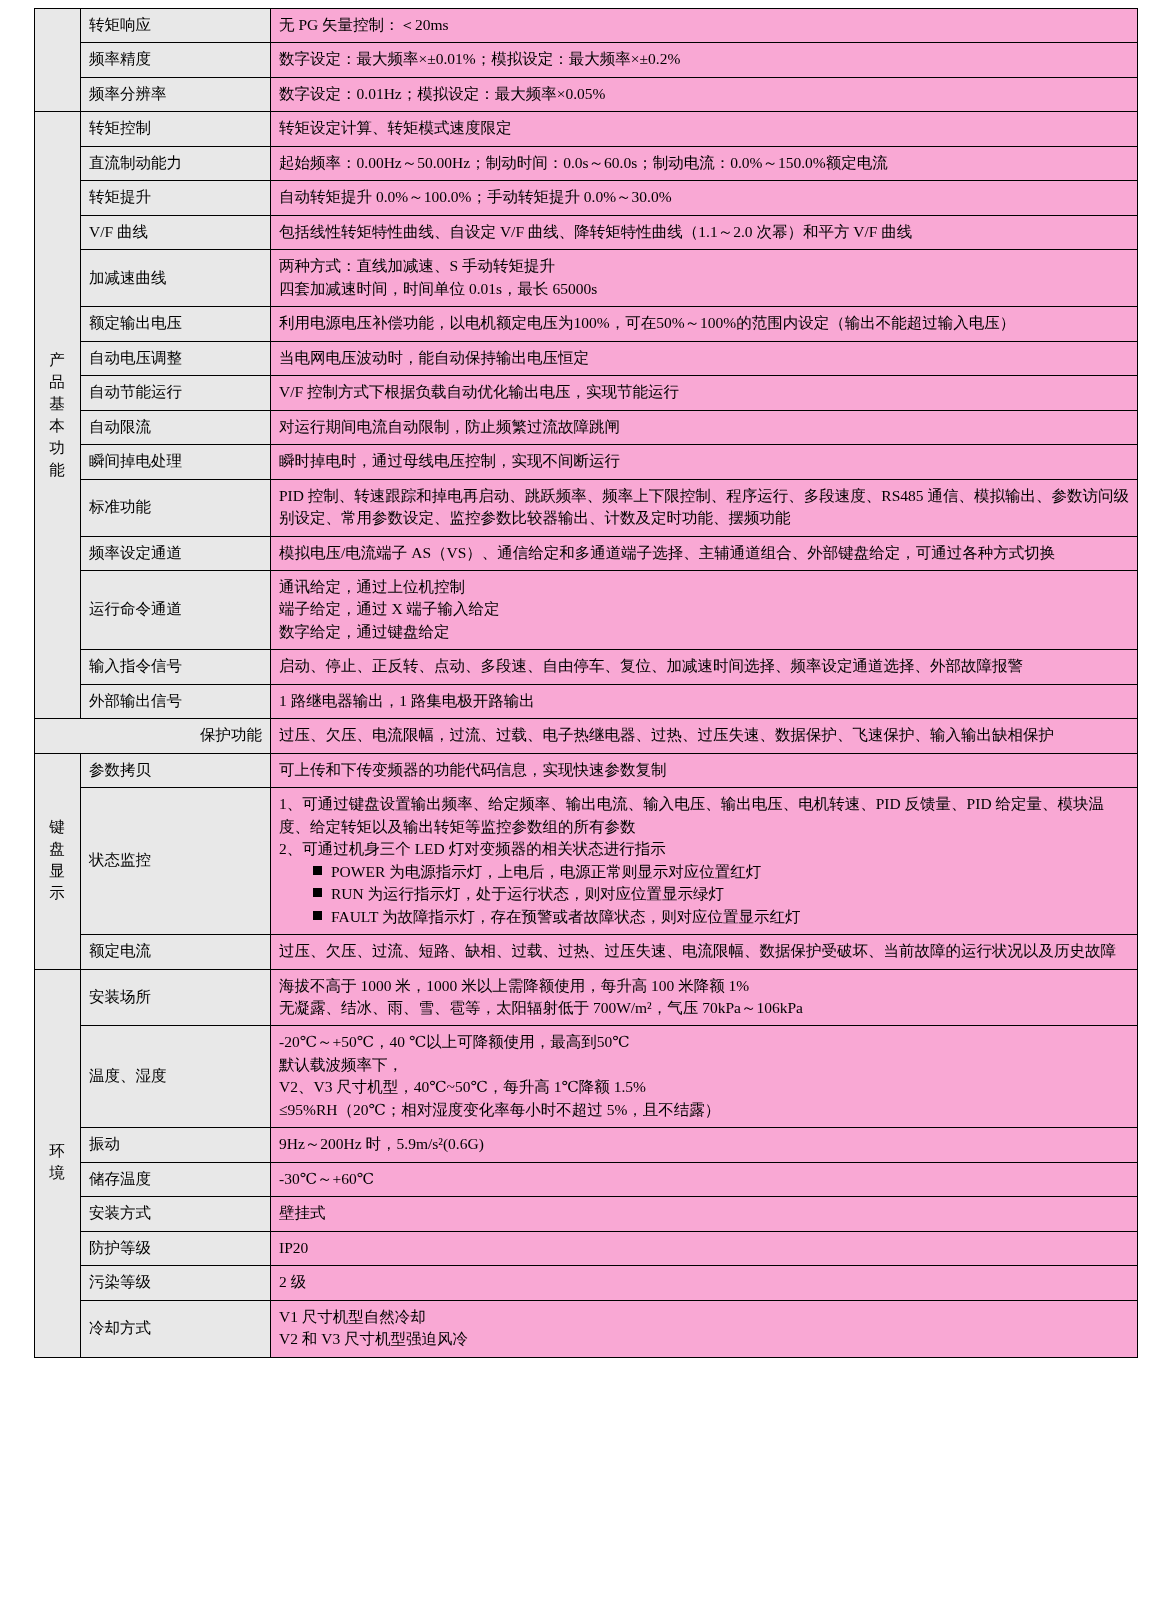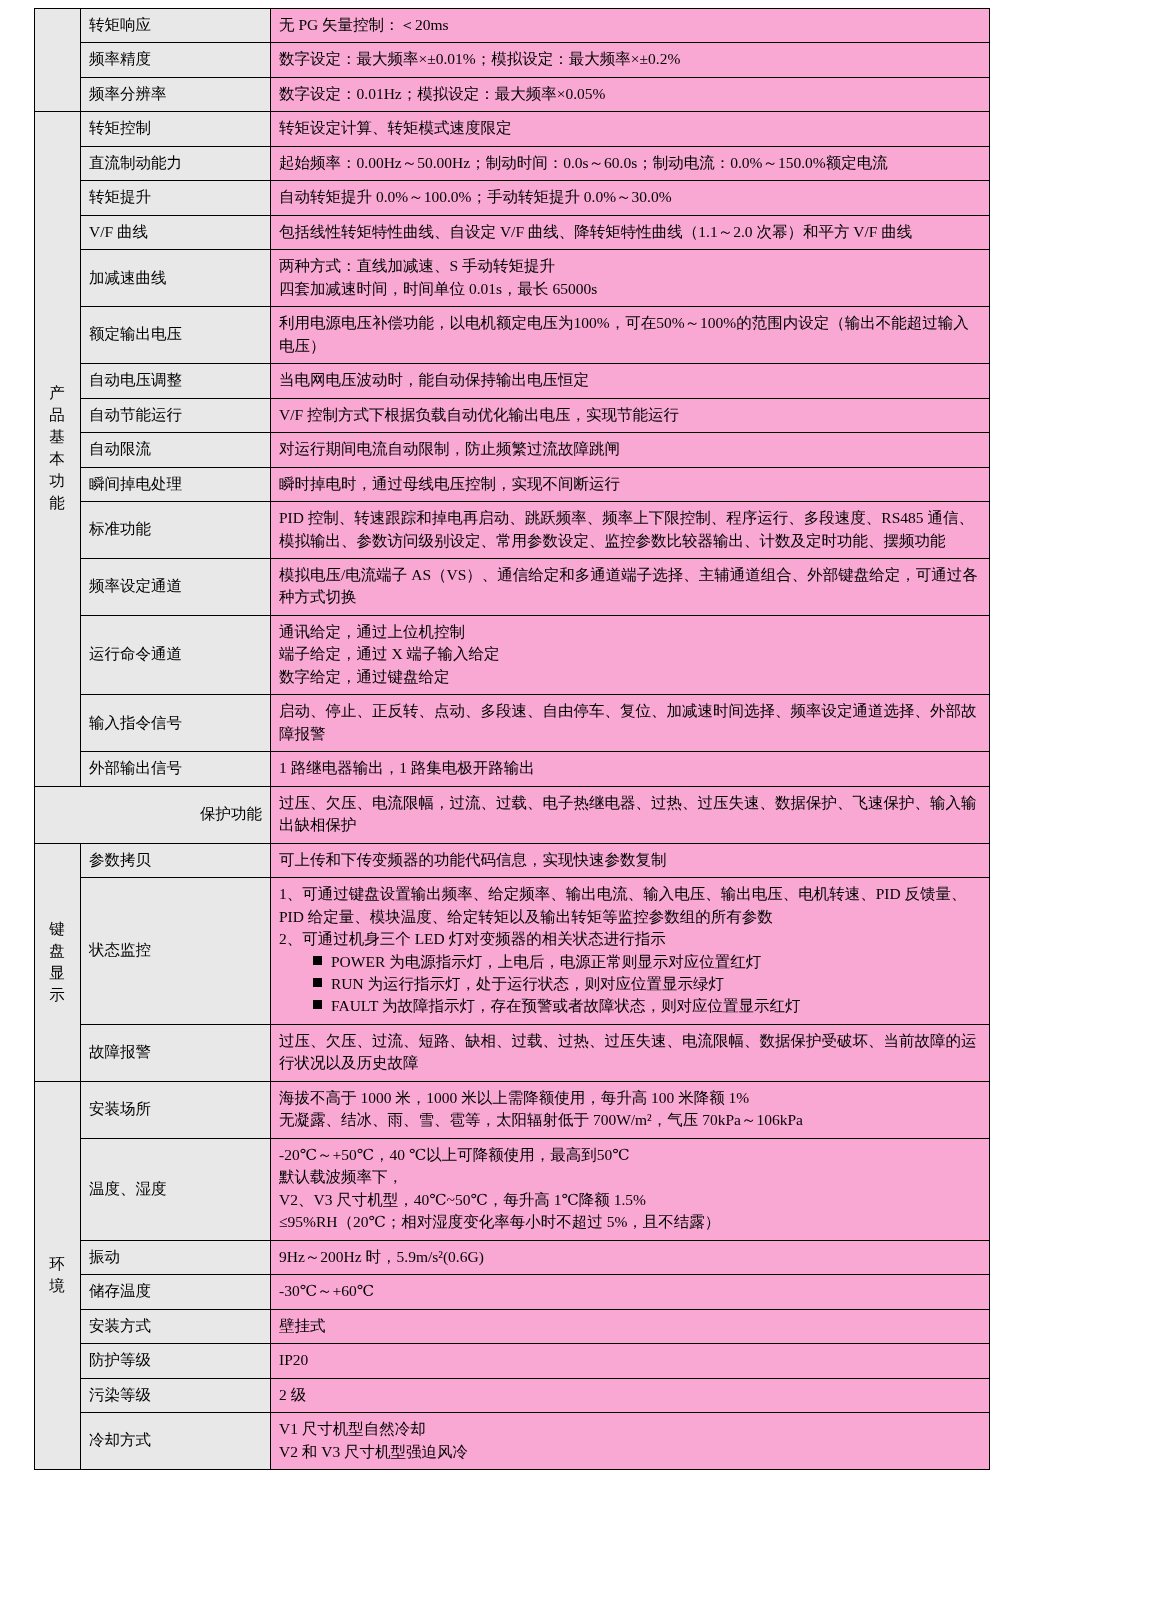--- a/index.html
+++ b/index.html
@@ -13,21 +13,21 @@
   }
   .page {
     width: 1176px;
     min-height: 1600px;
     margin: 0 auto;
     position: relative;
     box-sizing: border-box;
     padding: 8px 34px 10px 34px;
   }
   table.spec {
-    width: 956px;
+    width: 1104px;
     border-collapse: collapse;
     table-layout: fixed;
   }
   table.spec td {
     border: 1px solid #000000;
     vertical-align: middle;
     padding: 5px 8px 6px 8px;
     font-size: 15.5px;
     line-height: 1.45;
   }
@@ -237,21 +237,21 @@
         <td class="labelcell">状态监控</td>
         <td class="valuecell">
           <span class="line">1、可通过键盘设置输出频率、给定频率、输出电流、输入电压、输出电压、电机转速、PID 反馈量、PID 给定量、模块温度、给定转矩以及输出转矩等监控参数组的所有参数</span>
           <span class="line">2、可通过机身三个 LED 灯对变频器的相关状态进行指示</span>
           <span class="bullet-line"><span class="bullet-sq"></span><span>POWER 为电源指示灯，上电后，电源正常则显示对应位置红灯</span></span>
           <span class="bullet-line"><span class="bullet-sq"></span><span>RUN 为运行指示灯，处于运行状态，则对应位置显示绿灯</span></span>
           <span class="bullet-line"><span class="bullet-sq"></span><span>FAULT 为故障指示灯，存在预警或者故障状态，则对应位置显示红灯</span></span>
         </td>
       </tr>
       <tr>
-        <td class="labelcell">故障报警</td>
+        <td class="labelcell">额定电流</td>
         <td class="valuecell">
             <span class="line">过压、欠压、过流、短路、缺相、过载、过热、过压失速、电流限幅、数据保护受破坏、当前故障的运行状况以及历史故障</span>
           </td>
       </tr>
 
       <tr>
         <td class="groupcell" rowspan="8">
           <span class="vtext">环
 境</span>
         </td>

